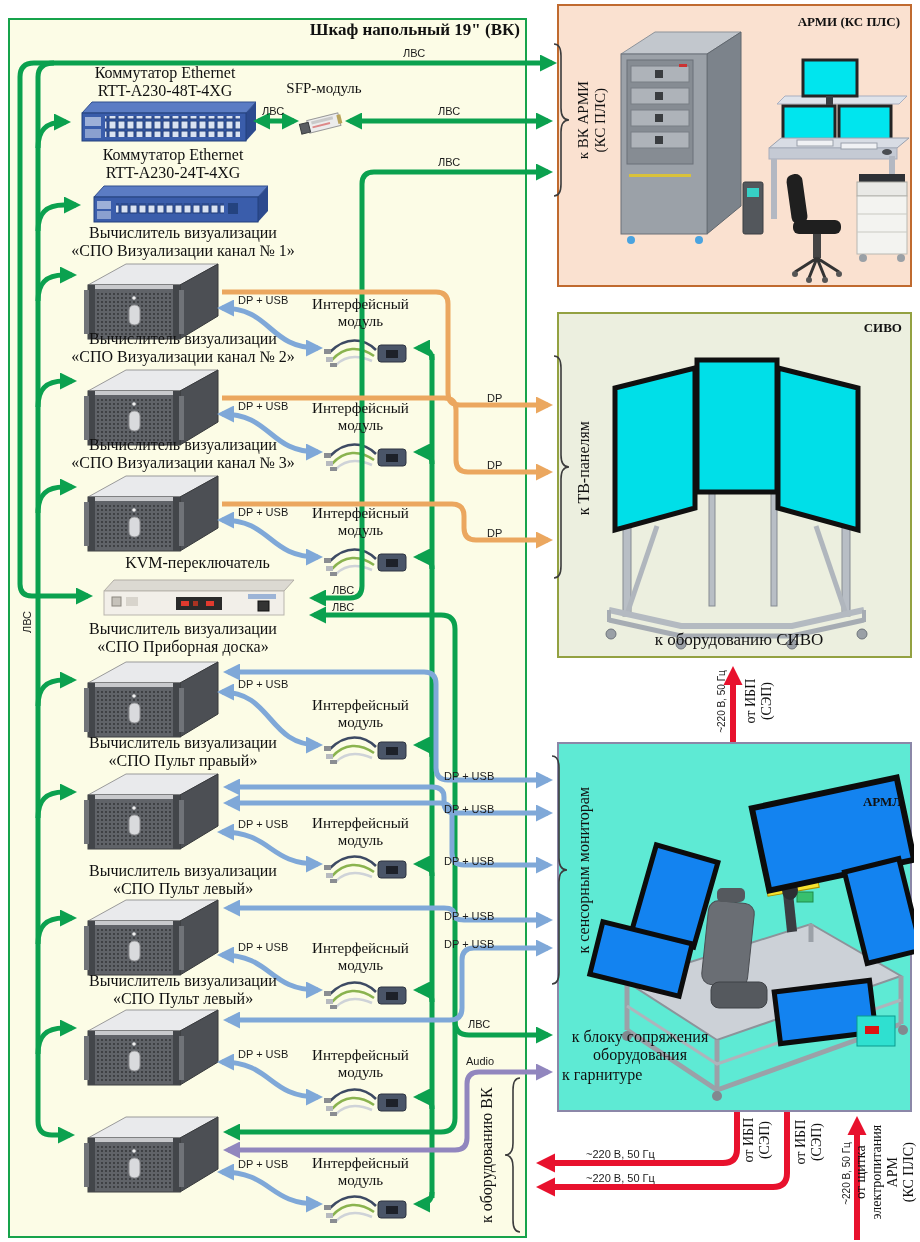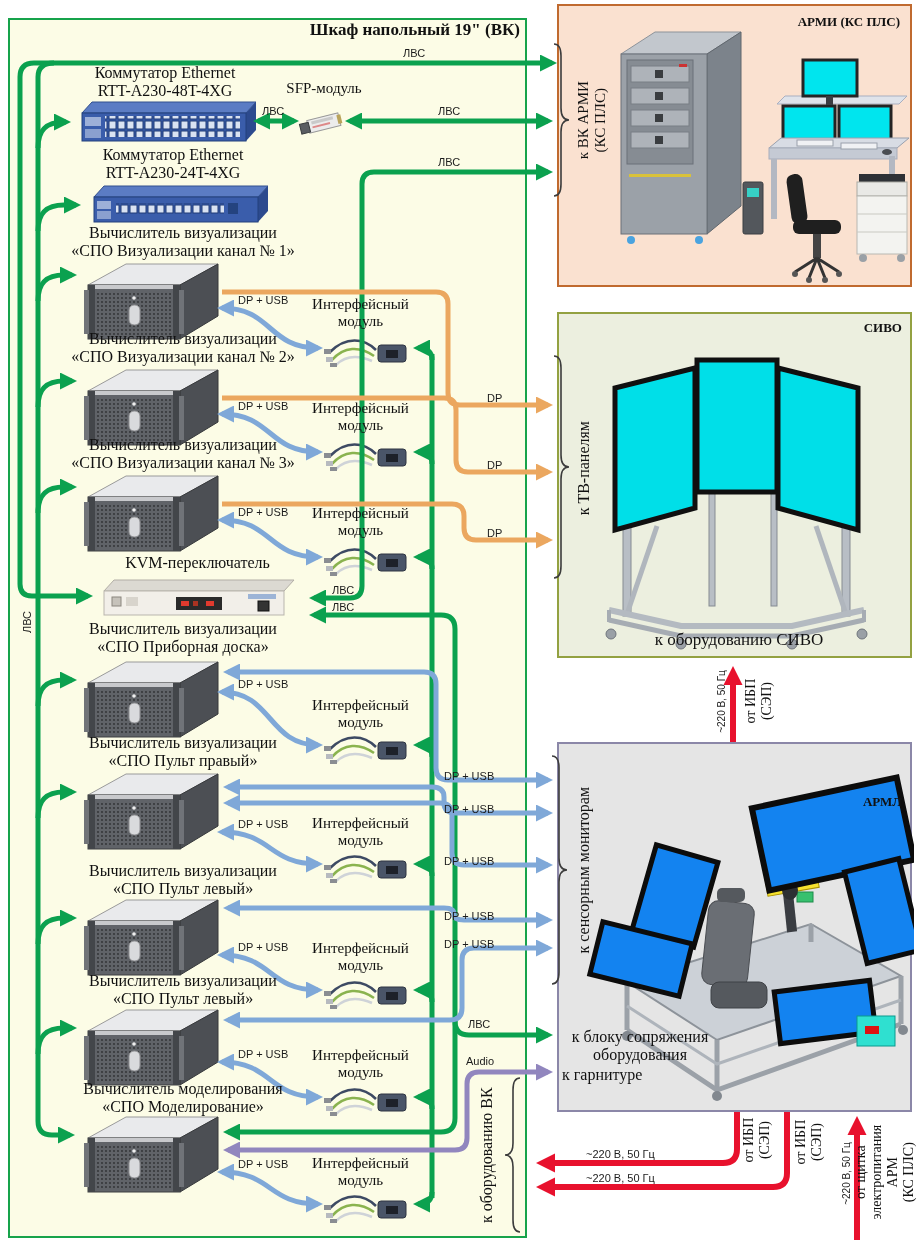--- a/index.html
+++ b/index.html
@@ -2,21 +2,21 @@
 <html><head>
 <meta charset="utf-8">
 <style>
   html,body{margin:0;padding:0;background:#fff;}
   #page{position:relative;width:920px;height:1242px;background:#fff;overflow:hidden;
         font-family:"Liberation Serif","DejaVu Serif",serif;}
   .panel{position:absolute;box-sizing:border-box;padding-left:8px;}
   #cabinet{left:8px;top:18px;width:519px;height:1220px;background:#FCFCE6;border:2px solid #17A34B;}
   #armi{left:557px;top:4px;width:355px;height:283px;background:#FAE1D0;border:2px solid #C06A2F;}
   #sivo{left:557px;top:312px;width:355px;height:346px;background:#ECEFDF;border:2px solid #93A141;}
-  #arml{left:557px;top:742px;width:355px;height:370px;background:#e5e5e5;border:2px solid #8B87A8;}
+  #arml{left:557px;top:742px;width:355px;height:370px;background:#5eead4;border:2px solid #8B87A8;}
   .ptitle{position:absolute;font-weight:bold;font-size:13px;color:#111;text-align:right;z-index:4;}
   .lbl{position:absolute;font-size:16px;line-height:1.12;color:#111;text-align:center;z-index:4;}
   .lbl div{white-space:nowrap;}
   .im-lbl{font-size:15px;width:125px;}
   .pc-lbl{width:250px;}
   .cl{position:absolute;font-family:"Liberation Sans","DejaVu Sans",sans-serif;font-size:11px;
       color:#1c1c1c;white-space:nowrap;z-index:5;}
   .cls{font-size:10px;}
   .rlbl{position:absolute;text-align:center;transform:rotate(-90deg);z-index:5;}
   .rser{font-size:15px;line-height:1.15;color:#111;}
@@ -312,24 +312,20 @@
       <div>«СПО Пульт правый»</div>
     </div>
   <div class="lbl pc-lbl" style="left:58px;top:862px">
     <div>Вычислитель визуализации</div>
       <div>«СПО Пульт левый»</div>
     </div>
   <div class="lbl pc-lbl" style="left:58px;top:972px">
     <div>Вычислитель визуализации</div>
       <div>«СПО Пульт левый»</div>
     </div>
-  <div class="lbl pc-lbl" style="left:58px;top:1080px">
-    <div>Вычислитель моделирования</div>
-      <div>«СПО Моделирование»</div>
-    </div>
 
   <div class="lbl im-lbl" style="left:298px;top:296px">
     <div>Интерфейсный</div>
       <div>модуль</div>
     </div>
   <div class="lbl im-lbl" style="left:298px;top:400px">
     <div>Интерфейсный</div>
       <div>модуль</div>
     </div>
   <div class="lbl im-lbl" style="left:298px;top:505px">

